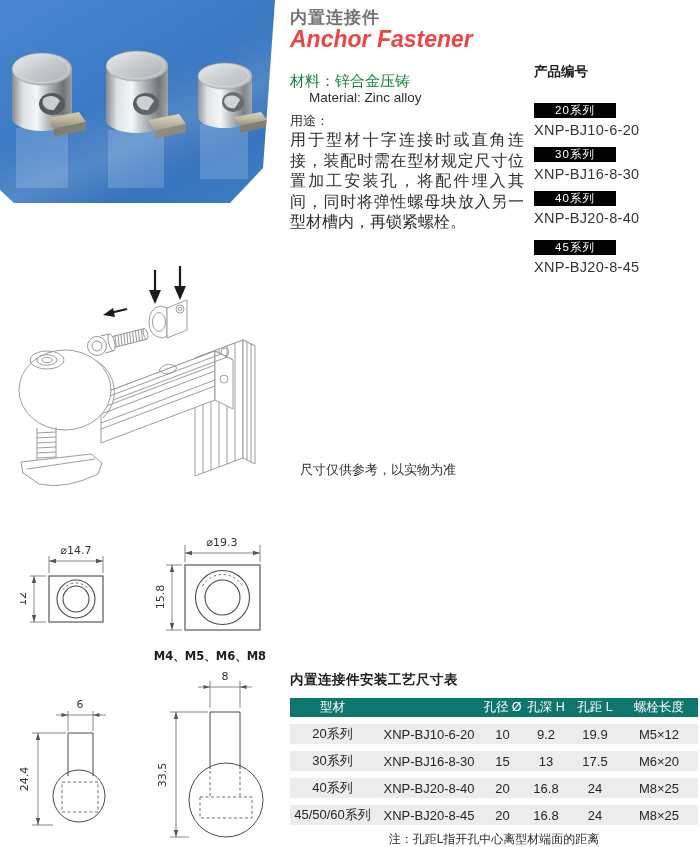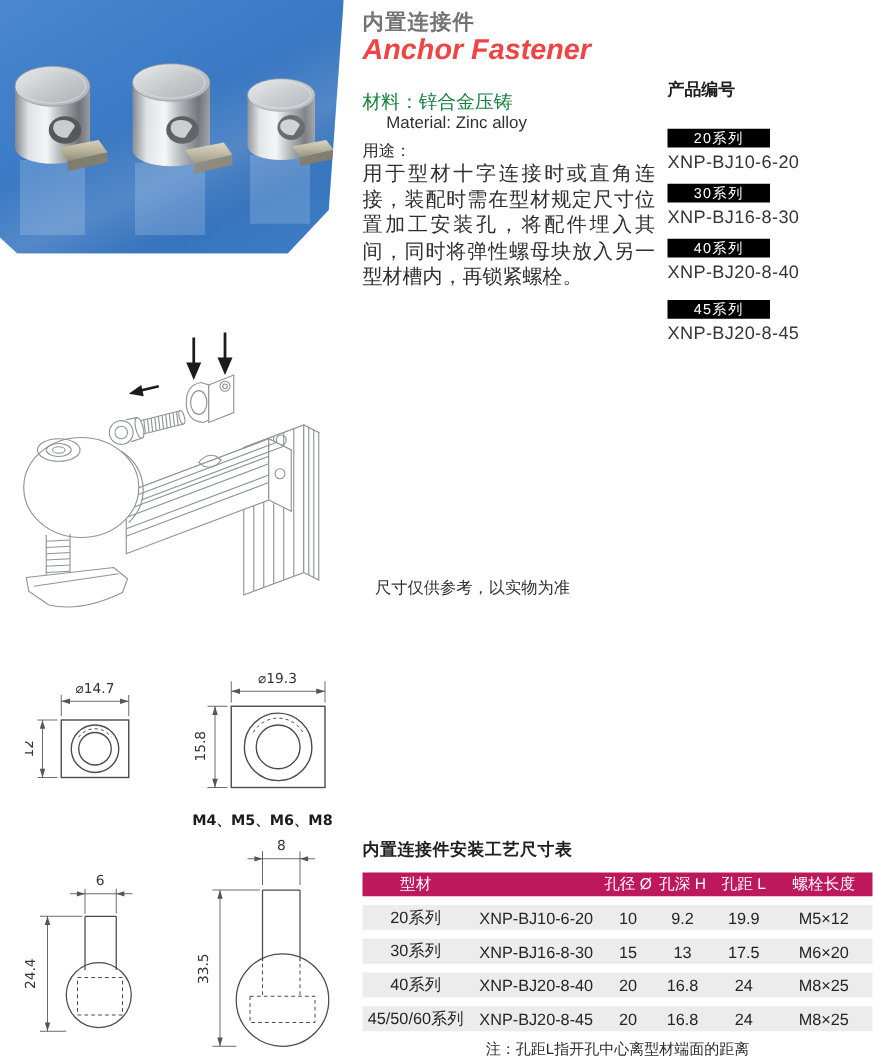--- a/index.html
+++ b/index.html
@@ -42,21 +42,21 @@
   .code-text{font-size:14.5px;color:#353537;letter-spacing:.3px;margin-bottom:6px;}
   .code-item.gap{margin-top:14px;}
 
   
   .ref-note{left:300px;top:461px;font-size:13px;color:#2f2f31;}
 
   
   .spec{left:290px;top:671px;width:408px;}
   .spec-title{font-size:13.5px;font-weight:bold;color:#202022;margin-bottom:9px;letter-spacing:.5px;}
   .trow{display:grid;grid-template-columns:85px 108px 39px 48px 50px 78px;align-items:center;}
-  .thead{background:#be185d;color:#fff;height:19px;font-size:12.5px;}
+  .thead{background:#0f766e;color:#fff;height:19px;font-size:12.5px;}
   .thead span{text-align:center;}
   .tdata{background:#ececec;height:20px;margin-top:7px;font-size:13px;color:#252527;}
   .tdata span{text-align:center;white-space:nowrap;}
   .spec-footnote{margin-top:6px;text-align:center;font-size:12px;color:#2b2b2d;}
 
   
   svg text{font-family:"DejaVu Sans","Liberation Sans",sans-serif;}
   .dim-text{font-size:11px;fill:#333;}
   .thread-label{font-size:11.5px;font-weight:bold;fill:#1c1c1e;}
 </style>

